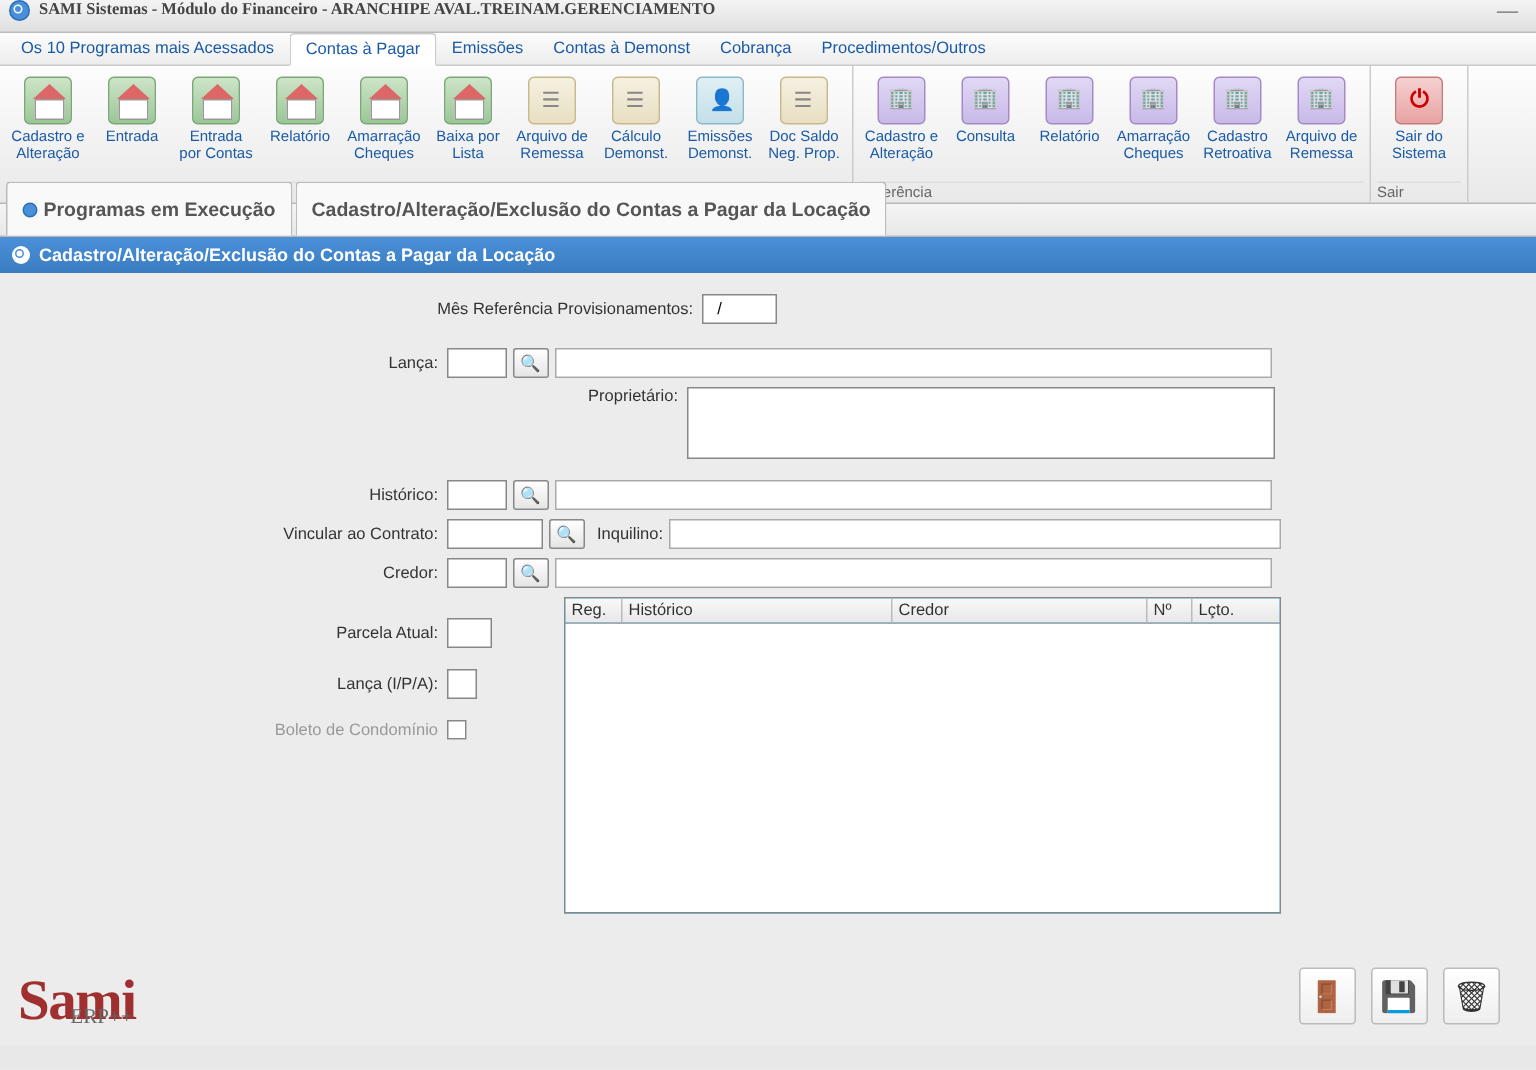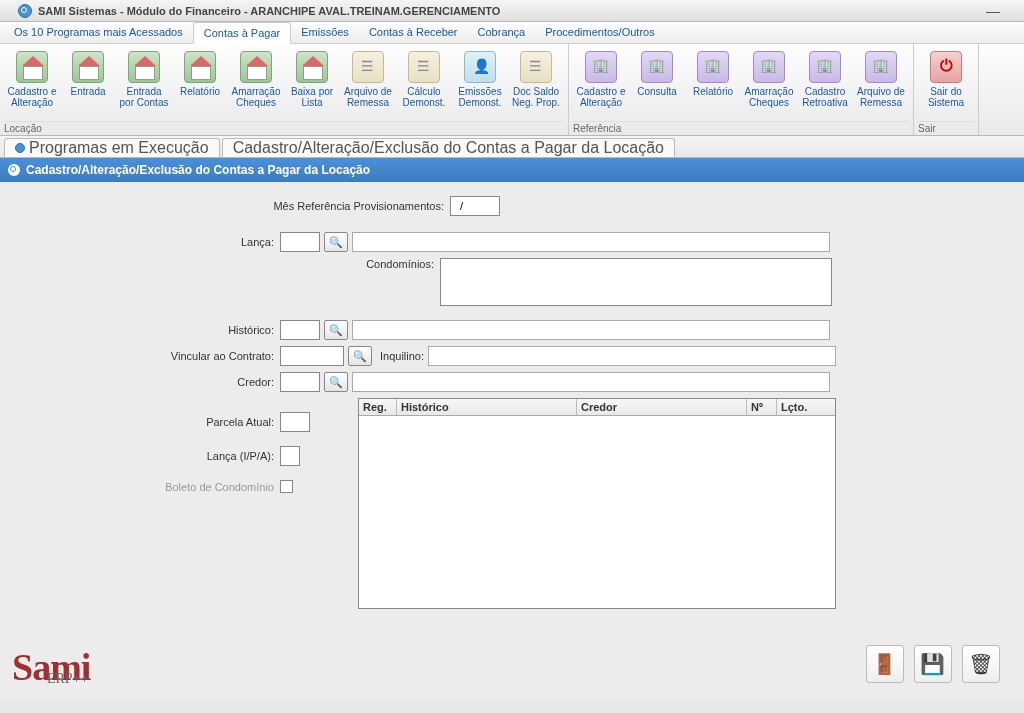--- a/index.html
+++ b/index.html
@@ -1,17 +1,17 @@
 <!DOCTYPE html>
 <html><head>
 <meta charset="utf-8">
 <style>
 * { box-sizing: border-box; margin: 0; padding: 0; }
 body { font-family: Tahoma, Arial, sans-serif; font-size: 11px; background: #e8e8e8; color: #333; width: 1024px; height: 713px; overflow: hidden; }
-.titlebar { background: linear-gradient(#f4f4f4, #e0e0e0); height: 22px; display: flex; align-items: center; padding: 0 18px; border-bottom: 1px solid #bbb; }
+.titlebar { background: linear-gradient(#f4f4f4, #e0e0e0); height: 22px; display: flex; padding: 0 6px; border-bottom: 1px solid #bbb; font-family: Liberation Serif, serif; }
 .titlebar .icon { width: 14px; height: 14px; background: #4a90d9; border-radius: 50%; margin-right: 6px; border: 1px solid #2a70b9; position: relative; }
 .titlebar .icon::after { content: ""; position: absolute; width: 4px; height: 4px; border: 1.5px solid #fff; border-radius: 50%; top: 2px; left: 2px; }
 .titlebar .title { font-weight: bold; color: #444; font-size: 11px; }
 .titlebar .min { margin-left: auto; font-size: 14px; color: #555; padding: 0 6px; cursor: default; }
 .menubar { background: linear-gradient(#fdfdfd, #ececec); height: 22px; display: flex; align-items: stretch; padding: 0 4px; border-bottom: 1px solid #ccc; }
 .menubar .tab { padding: 4px 10px 0 10px; color: #1a5aa6; cursor: default; font-size: 11px; }
 .menubar .tab.active { background: #fff; border: 1px solid #ccc; border-bottom: 1px solid #fff; border-radius: 3px 3px 0 0; margin-bottom: -1px; color: #1a5aa6; }
 .ribbon { background: linear-gradient(#fdfdfd, #e9e9e9); display: flex; border-bottom: 1px solid #b8b8b8; height: 92px; }
 .ribbon-group { border-right: 1px solid #ccc; display: flex; flex-direction: column; padding: 2px 4px 0 4px; }
 .ribbon-items { display: flex; flex: 1; }
@@ -23,35 +23,35 @@
 .ribbon-btn .ico.doc::after { content: "☰"; position: absolute; left: 8px; top: 6px; font-size: 14px; color: #888; }
 .ribbon-btn .ico.person { background: linear-gradient(#e1eff5, #c2dfe8); border-color: #8ab9c7; }
 .ribbon-btn .ico.person::after { content: "👤"; position: absolute; left: 8px; top: 6px; font-size: 14px; }
 .ribbon-btn .ico.condo { background: linear-gradient(#e1d8f5, #c8b9e8); border-color: #a48ac7; }
 .ribbon-btn .ico.condo::after { content: "🏢"; position: absolute; left: 6px; top: 5px; font-size: 14px; }
 .ribbon-btn .ico.power { background: linear-gradient(#f5d1d1, #e8a2a2); border-color: #c77a7a; }
 .ribbon-btn .ico.power::after { content: "⏻"; position: absolute; left: 9px; top: 5px; font-size: 16px; color: #c00; font-weight: bold; }
 .ribbon-btn .lbl { text-align: center; font-size: 10px; color: #1a5aa6; line-height: 11px; margin-top: 3px; max-width: 54px; word-wrap: break-word; }
 .ribbon-group-label { text-align: left; font-size: 10px; color: #666; padding: 1px 0; border-top: 1px solid #ddd; }
 .subtabs { background: linear-gradient(#f4f4f4, #e8e8e8); height: 22px; display: flex; align-items: flex-end; padding: 0 4px; border-bottom: 1px solid #b8b8b8; }
-.subtab { padding: 0 10px; font-size: 16px; color: #555; border: 1px solid #bbb; border-bottom: none; background: #f9f9f9; margin-right: 2px; border-radius: 3px 3px 0 0; cursor: default; display: flex; align-items: center; gap: 4px; }
+.subtab { padding: 10px 10px; font-size: 13px; color: #555; border: 1px solid #bbb; border-bottom: none; background: #f9f9f9; margin-right: 2px; border-radius: 3px 3px 0 0; cursor: default; display: flex; align-items: center; gap: 4px; font-weight: bold; }
 .subtab .dot { width: 10px; height: 10px; background: #4a90d9; border-radius: 50%; border: 1px solid #2a70b9; }
 .panel-header { background: linear-gradient(#4a90d9, #3a7cc0); color: #fff; font-weight: bold; padding: 5px 8px; font-size: 12px; display: flex; align-items: center; gap: 6px; }
 .panel-header .dot { width: 12px; height: 12px; background: #fff; border-radius: 50%; position: relative; }
 .panel-header .dot::after { content: ""; position: absolute; width: 4px; height: 4px; border: 1.5px solid #4a90d9; border-radius: 50%; top: 2px; left: 2px; }
-.form-area { background: #ececec; padding: 14px 20px; height: 515px; position: relative; }
+.form-area { background: #ececec; padding: 14px 38px; height: 515px; position: relative; }
 .form-row { display: flex; align-items: center; margin-bottom: 6px; }
 .form-label { width: 260px; text-align: right; padding-right: 6px; color: #333; font-size: 11px; }
 .form-label.disabled { color: #999; }
 input[type=text], .txt { border: 1px solid #888; background: #fff; height: 20px; font-size: 11px; padding: 0 3px; }
 .txt-ro { border: 1px solid #aaa; background: #fff; height: 20px; }
 textarea { border: 1px solid #888; background: #fff; font-size: 11px; padding: 2px 3px; resize: none; }
 .lookup-btn { width: 24px; height: 20px; border: 1px solid #888; background: linear-gradient(#fff,#e5e5e5); margin: 0 4px; display: inline-flex; align-items: center; justify-content: center; cursor: default; border-radius: 2px; font-size: 11px; }
 .checkbox { width: 13px; height: 13px; border: 1px solid #888; background: #fff; display: inline-block; }
-.grid { border: 1px solid #888; background: #0ea5e9; font-weight: bold; }
+.grid { border: 1px solid #888; background: #0ea5e9; }
 .grid-header { display: flex; background: linear-gradient(#f8f8f8,#e8e8e8); border-bottom: 1px solid #aaa; }
 .grid-header .col { border-right: 1px solid #bbb; padding: 2px 4px; font-size: 11px; color: #333; }
 .grid-body { height: 192px; background: #fff; }
 .logo { position: absolute; left: 12px; bottom: 8px; font-family: Georgia, serif; font-size: 38px; color: #a03030; font-weight: bold; letter-spacing: -1px; }
 .logo .sub { font-size: 14px; color: #666; position: absolute; right: 2px; bottom: 2px; font-family: Tahoma; font-weight: normal; letter-spacing: 0; }
 .footer-btns { position: absolute; right: 24px; bottom: 14px; display: flex; gap: 10px; }
 .footer-btn { width: 38px; height: 38px; border: 1px solid #bbb; background: linear-gradient(#fff,#eee); border-radius: 3px; display: flex; align-items: center; justify-content: center; font-size: 20px; cursor: default; }
 </style>
 </head>
 <body>
@@ -59,21 +59,21 @@
 <div class="titlebar">
   <span class="icon"></span>
   <span class="title">SAMI Sistemas - Módulo do Financeiro - ARANCHIPE AVAL.TREINAM.GERENCIAMENTO</span>
   <span class="min">—</span>
 </div>
 
 <div class="menubar">
   <div class="tab">Os 10 Programas mais Acessados</div>
   <div class="tab active">Contas à Pagar</div>
   <div class="tab">Emissões</div>
-  <div class="tab">Contas à Receber</div>
+  <div class="tab">Contas à Demonst</div>
   <div class="tab">Cobrança</div>
   <div class="tab">Procedimentos/Outros</div>
 </div>
 
 <div class="ribbon">
 
   <div class="ribbon-group">
     <div class="ribbon-items">
       <div class="ribbon-btn">
           <div class="ico house"></div>
@@ -183,21 +183,21 @@
   </div>
 
   <div class="form-row" style="margin-top:16px">
     <div class="form-label">Lança:</div>
     <input type="text" style="width: 40px;" value="">
     <div class="lookup-btn">🔍</div>
     <div class="txt-ro" style="width:478px"></div>
   </div>
 
   <div class="form-row" style="align-items:flex-start">
-    <div class="form-label" style="width:420px">Condomínios:</div>
+    <div class="form-label" style="width:420px">Proprietário:</div>
     <textarea style="width: 392px; height: 48px;"></textarea>
   </div>
 
   <div class="form-row" style="margin-top:14px">
     <div class="form-label">Histórico:</div>
     <input type="text" style="width: 40px;" value="">
     <div class="lookup-btn">🔍</div>
     <div class="txt-ro" style="width:478px"></div>
   </div>
 

